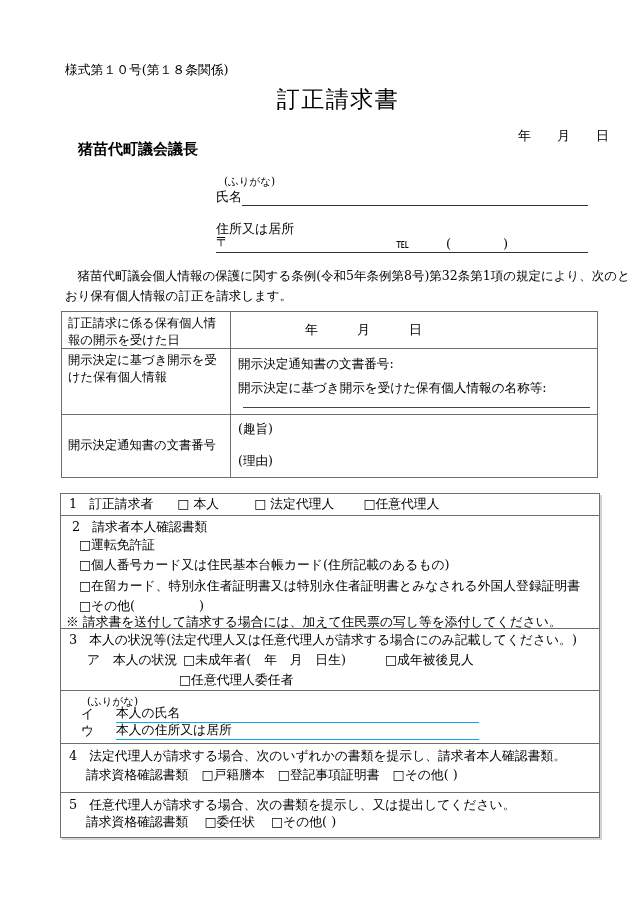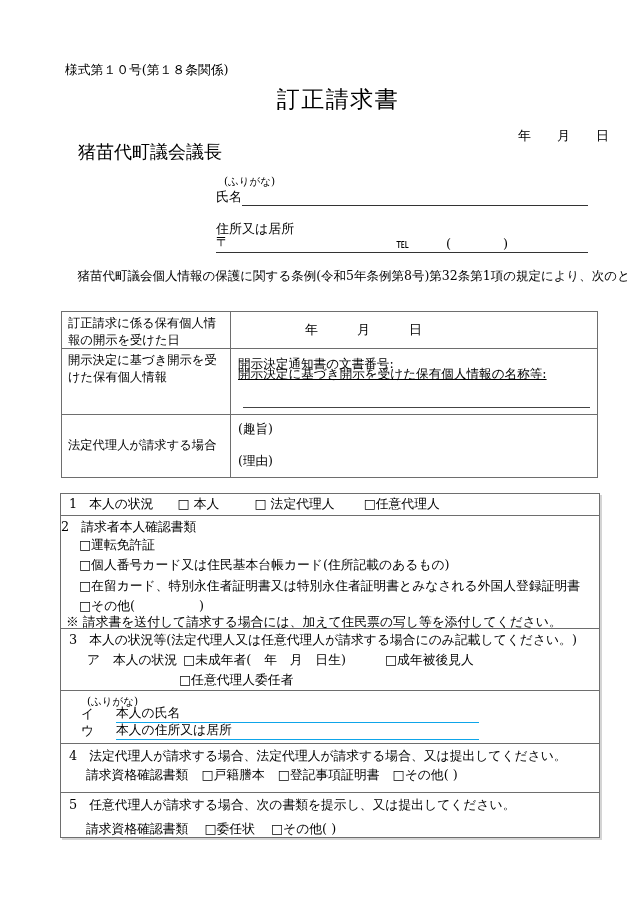--- a/index.html
+++ b/index.html
@@ -7,21 +7,21 @@
     position:relative;width:630px;height:903px;background:#ffffff;
     font-family:"DejaVu Serif","Liberation Serif",serif;
     color:#000000;overflow:hidden;margin-left:23px;
   }
   .abs{position:absolute;white-space:nowrap;}
 
   
   .form-number{left:42px;top:62px;font-size:12.8px;}
   .doc-title{left:0;right:0;top:84px;text-align:center;font-size:23px;letter-spacing:1.5px;font-weight:normal;margin:0;}
   .date-top{left:495px;top:127px;font-size:13px;}
-  .addressee{left:55px;top:140px;font-size:18px;}
+  .addressee{left:55px;top:140px;font-size:15px;font-weight:bold;}
 
   
   .furigana{left:201px;top:175px;font-size:10.5px;}
   .name-row{left:193px;top:187px;width:372px;height:19px;display:flex;align-items:flex-end;font-size:13px;}
   .name-row .fill{flex:1;border-bottom:1px solid #333;height:100%;}
   .addr-label{left:193px;top:220px;font-size:13px;}
   .postal-row{left:193px;top:233px;width:372px;height:19px;border-bottom:1px solid #333;font-size:13px;}
   .postal-row .tel{position:absolute;left:180px;top:2px;}
   .postal-row .tel-parens{position:absolute;left:230px;top:2px;}
 
@@ -34,21 +34,21 @@
   .t1row + .t1row{border-top:1px solid #6e6e6e;}
   .t1left{width:169px;border-right:1px solid #6e6e6e;box-sizing:border-box;
           padding:3px 8px 0 6px;font-size:12.3px;line-height:16.5px;white-space:normal;}
   .t1right{flex:1;position:relative;font-size:12.6px;}
   .t1r1{height:36px;}
   .t1r2{height:66px;}
   .t1r3{height:63px;}
   .t1-date{position:absolute;left:74px;top:9px;font-size:13px;}
   .t1-docnum{position:absolute;left:7px;top:7px;}
   .t1-docdate{position:absolute;left:210px;top:7px;}
-  .t1-docname{position:absolute;left:7px;top:17px;text-decoration:underline;}
+  .t1-docname{position:absolute;left:7px;top:31px;}
   .t1-uline{position:absolute;left:12px;right:7px;bottom:6px;border-bottom:1px solid #444;height:0;}
   .t1r3 .t1left{padding-top:22px;}
   .t1-shushi{position:absolute;left:7px;top:6px;}
   .t1-riyu{position:absolute;left:7px;top:38px;}
 
   
   .t2{position:absolute;left:37px;top:493px;width:540px;border:1px solid #6e6e6e;box-sizing:border-box;
       background:#fff;font-size:12.8px;box-shadow:2px 2px 0 rgba(160,160,160,0.45);}
   .t2row{position:relative;box-sizing:border-box;}
   .t2row + .t2row{border-top:1px solid #6e6e6e;}
@@ -90,60 +90,61 @@
   </div>
   <div class="abs addr-label">住所又は居所</div>
   <div class="abs postal-row">
     <span>〒</span>
     <span class="tel">℡</span>
     <span class="tel-parens">(　　　　)</span>
   </div>
 
   <div class="abs intro">
     <div>　猪苗代町議会個人情報の保護に関する条例(令和5年条例第8号)第32条第1項の規定により、次のと</div>
+    <div>おり保有個人情報の訂正を請求します。</div>
   </div>
 
   <div class="t1">
     <div class="t1row t1r1">
       <div class="t1left">訂正請求に係る保有個人情報の開示を受けた日</div>
       <div class="t1right">
         <span class="t1-date">年　　　月　　　日</span>
       </div>
     </div>
     <div class="t1row t1r2">
       <div class="t1left">開示決定に基づき開示を受けた保有個人情報</div>
       <div class="t1right">
         <span class="t1-docnum">開示決定通知書の文書番号:</span>
         <div class="t1-docname">開示決定に基づき開示を受けた保有個人情報の名称等:</div>
         <div class="t1-uline"></div>
       </div>
     </div>
     <div class="t1row t1r3">
-      <div class="t1left">法定代理人が請求する場合</div>
+      <div class="t1left">開示決定通知書の文書番号</div>
       <div class="t1right">
         <div class="t1-shushi">(趣旨)</div>
         <div class="t1-riyu">(理由)</div>
       </div>
     </div>
   </div>
 
   <div class="t2">
 
     <div class="t2row r1">
       <div class="rowline" style="left:8px;top:2px;">
         <span class="num">1</span>
-        <span>本人の状況</span>
+        <span>訂正請求者</span>
         <span class="opt opt1">□ 本人</span>
         <span class="opt opt2">□ 法定代理人</span>
         <span class="opt opt3">□任意代理人</span>
       </div>
     </div>
 
     <div class="t2row r2">
-      <div class="rowline" style="left:0;top:3px;">
+      <div class="rowline" style="left:11px;top:3px;">
         <span class="num">2</span>
         <span>請求者本人確認書類</span>
       </div>
       <div class="rowline" style="left:18px;top:21px;">□運転免許証</div>
       <div class="rowline" style="left:18px;top:62px;">□在留カード、特別永住者証明書又は特別永住者証明書とみなされる外国人登録証明書</div>
       <div class="rowline" style="left:18px;top:41px;">□個人番号カード又は住民基本台帳カード(住所記載のあるもの)</div>
       <div class="rowline" style="left:18px;top:82px;">□その他(　　　　　)</div>
       <div class="rowline" style="left:5px;top:98px;">※ 請求書を送付して請求する場合には、加えて住民票の写し等を添付してください。</div>
     </div>
 
@@ -168,36 +169,36 @@
       </div>
       <div class="fline" style="top:32px;">
         <span class="knum">ウ</span>
         <span class="ulab">本人の住所又は居所</span>
       </div>
     </div>
 
     <div class="t2row r5">
       <div class="rowline" style="left:8px;top:4px;">
         <span class="num">4</span>
-        <span>法定代理人が請求する場合、法定代理人が請求する場合、又は提出してください。</span>
+        <span>法定代理人が請求する場合、次のいずれかの書類を提示し、請求者本人確認書類。</span>
       </div>
       <div class="rowline" style="left:25px;top:23px;">
         <span>請求資格確認書類</span>
         <span class="opt docopt">□戸籍謄本</span>
         <span class="opt docopt">□登記事項証明書</span>
         <span class="opt docopt">□その他( )</span>
       </div>
     </div>
 
     <div class="t2row r6">
       <div class="rowline" style="left:8px;top:4px;">
         <span class="num">5</span>
         <span>任意代理人が請求する場合、次の書類を提示し、又は提出してください。</span>
       </div>
-      <div class="rowline" style="left:25px;top:28px;">
+      <div class="rowline" style="left:25px;top:21px;">
         <span>請求資格確認書類</span>
         <span class="opt docopt-w">□委任状</span>
         <span class="opt docopt-w">□その他( )</span>
       </div>
     </div>
 
   </div>
 </div>
 
 </body></html>

